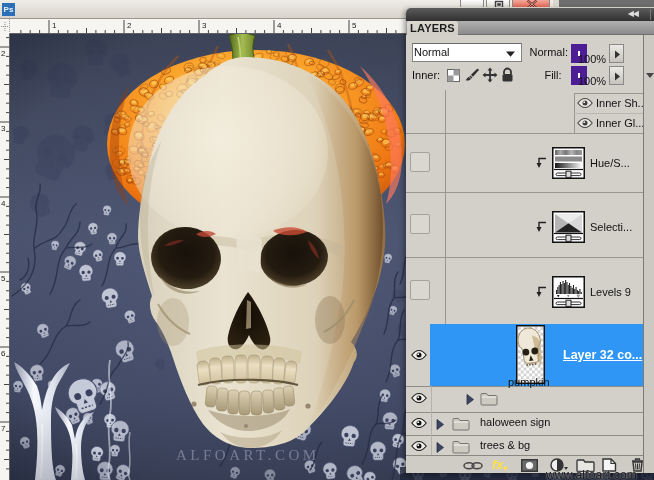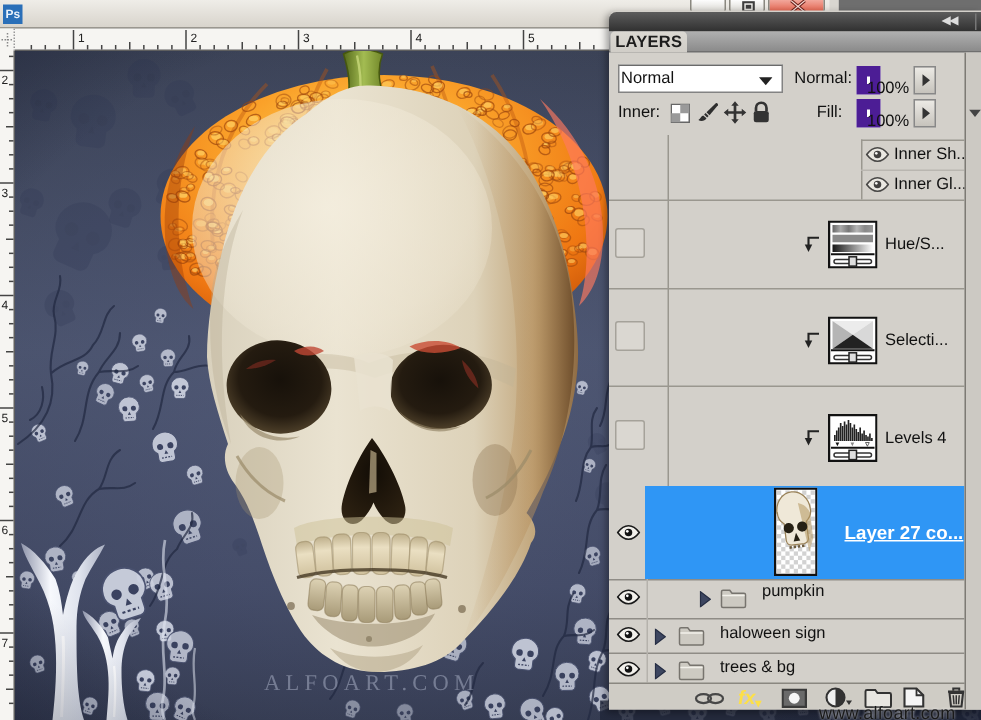--- a/index.html
+++ b/index.html
@@ -1007,21 +1007,21 @@
       <rect x="24.8" y="14" width="1.1" height="4" fill="#222"></rect>
       <rect x="26.1" y="15" width="1.1" height="3" fill="#222"></rect>
       <rect x="27.4" y="13" width="1.1" height="5" fill="#222"></rect>
       <rect x="28.7" y="16" width="1.1" height="2" fill="#222"></rect>
       <path d="M5,19 l2.5,0 l-1.25,2.5 z" fill="#111"></path>
       <path d="M15,19 l2.5,0 l-1.25,2.5 z" fill="#888"></path>
       <path d="M25,19 l2.5,0 l-1.25,2.5 z" fill="#fff" stroke="#333" stroke-width=".5"></path>
 <line x1="2" y1="22.5" x2="31" y2="22.5" stroke="#111" stroke-width="1.2"></line>
 <rect x="4" y="26" width="25" height="2.6" rx="1.3" fill="#fff" stroke="#333" stroke-width="1"></rect>
 <rect x="14" y="24.2" width="5" height="6.2" fill="#ddd" stroke="#222" stroke-width="1"></rect>
-    </svg><div class="abs lname" style="left:590px;top:286px">Levels 4</div>
+    </svg><div class="abs lname" style="left:590px;top:286px">Levels 9</div>
 <div class="abs" id="bluerow"></div>
 <svg class="abs" style="left:411px;top:349px" width="16" height="12" viewBox="0 0 16 12">
 <path d="M0.8,6 C3.4,2.5 6,1.5 8,1.5 C10,1.5 12.6,2.5 15.2,6 C12.6,9.5 10,10.5 8,10.5 C6,10.5 3.4,9.5 0.8,6 z" fill="#f2f0eb" stroke="#1a1a1a" stroke-width="1.1"></path>
 <circle cx="8" cy="6" r="2.5" fill="#121212"></circle>
       <circle cx="7.2" cy="5.2" r=".9" fill="#fff"></circle>
     </svg>
 <svg class="abs" style="left:516px;top:325px" width="29" height="59" viewBox="0 0 29 59">
 <rect x="0" y="0" width="29" height="59" fill="#fff"></rect>
 <rect x="2.0" y="2.0" width="2.8" height="2.9" fill="#d2d2d2"></rect>
       <rect x="7.6" y="2.0" width="2.8" height="2.9" fill="#d2d2d2"></rect>
@@ -1112,32 +1112,32 @@
 <rect x="0.75" y="0.75" width="27.5" height="57.5" fill="none" stroke="#111" stroke-width="1.5"></rect>
 <g transform="translate(14.5,29) rotate(-7) scale(1.22)">
 <path d="M -9,-11 a 9.2,10.5 0 0 1 18.4,0 a 9.2,8 0 0 1 -3,6.4 l 0,9 a 3,3 0 0 1 -2.6,3 l -7,0 a 3,3 0 0 1 -2.6,-3 l 0,-9 a 9.2,8 0 0 1 -3,-6.4 z" fill="#efe8d8" stroke="#9a8258" stroke-width=".7"></path>
 <path d="M 3,-15 a 9,10 0 0 1 6,6 l 0,14 l -3,7 z" fill="#b3955f" opacity=".55"></path>
 <circle cx="-3.6" cy="-2" r="2.8" fill="#262014"></circle>
         <circle cx="3.8" cy="-2" r="2.8" fill="#262014"></circle>
 <path d="M 0,1 l -1.8,4.5 l 3.6,0 z" fill="#262014"></path>
 <path d="M -4.5,8.6 l 9,0" stroke="#6b5a3e" stroke-width="1.4" stroke-dasharray="1.3 1" fill="none"></path>
 </g>
     </svg>
-<div class="abs" id="selname">Layer 27 co...</div>
+<div class="abs" id="selname">Layer 32 co...</div>
 <div class="abs hline" style="left:406px;top:386px;width:237px;background:#8f8c86"></div>
 <svg class="abs" style="left:411px;top:392px" width="16" height="12" viewBox="0 0 16 12">
 <path d="M0.8,6 C3.4,2.5 6,1.5 8,1.5 C10,1.5 12.6,2.5 15.2,6 C12.6,9.5 10,10.5 8,10.5 C6,10.5 3.4,9.5 0.8,6 z" fill="#f2f0eb" stroke="#1a1a1a" stroke-width="1.1"></path>
 <circle cx="8" cy="6" r="2.5" fill="#121212"></circle>
       <circle cx="7.2" cy="5.2" r=".9" fill="#fff"></circle>
     </svg><svg class="abs" style="left:466px;top:394px" width="8" height="11" viewBox="0 0 8 11">
 <path d="M1,0.5 L7.5,5.5 L1,10.5 z" fill="#3d4660" stroke="#262e44" stroke-width=".8"></path>
     </svg><svg class="abs" style="left:480px;top:392px" width="18" height="14" viewBox="0 0 18 14">
 <path d="M1,3.5 L1,12 Q1,13 2,13 L16,13 Q17,13 17,12 L17,4.5 Q17,3.5 16,3.5 L8,3.5 L6.5,1.5 L2,1.5 Q1,1.5 1,2.5 z" fill="#cdcac2" stroke="#77746e" stroke-width="1"></path>
 <path d="M1.6,5 L16.4,5" stroke="#f2f0ea" stroke-width="1"></path>
-    </svg><div class="abs lname" style="left:508px;top:388px">pumpkin</div>
+    </svg><div class="abs lname" style="left:508px;top:376px">pumpkin</div>
 <div class="abs hline" style="left:406px;top:412px;width:237px;background:#8f8c86"></div>
 <svg class="abs" style="left:411px;top:417px" width="16" height="12" viewBox="0 0 16 12">
 <path d="M0.8,6 C3.4,2.5 6,1.5 8,1.5 C10,1.5 12.6,2.5 15.2,6 C12.6,9.5 10,10.5 8,10.5 C6,10.5 3.4,9.5 0.8,6 z" fill="#f2f0eb" stroke="#1a1a1a" stroke-width="1.1"></path>
 <circle cx="8" cy="6" r="2.5" fill="#121212"></circle>
       <circle cx="7.2" cy="5.2" r=".9" fill="#fff"></circle>
     </svg><svg class="abs" style="left:436px;top:419px" width="8" height="11" viewBox="0 0 8 11">
 <path d="M1,0.5 L7.5,5.5 L1,10.5 z" fill="#3d4660" stroke="#262e44" stroke-width=".8"></path>
     </svg><svg class="abs" style="left:452px;top:417px" width="18" height="14" viewBox="0 0 18 14">
 <path d="M1,3.5 L1,12 Q1,13 2,13 L16,13 Q17,13 17,12 L17,4.5 Q17,3.5 16,3.5 L8,3.5 L6.5,1.5 L2,1.5 Q1,1.5 1,2.5 z" fill="#cdcac2" stroke="#77746e" stroke-width="1"></path>
 <path d="M1.6,5 L16.4,5" stroke="#f2f0ea" stroke-width="1"></path>

